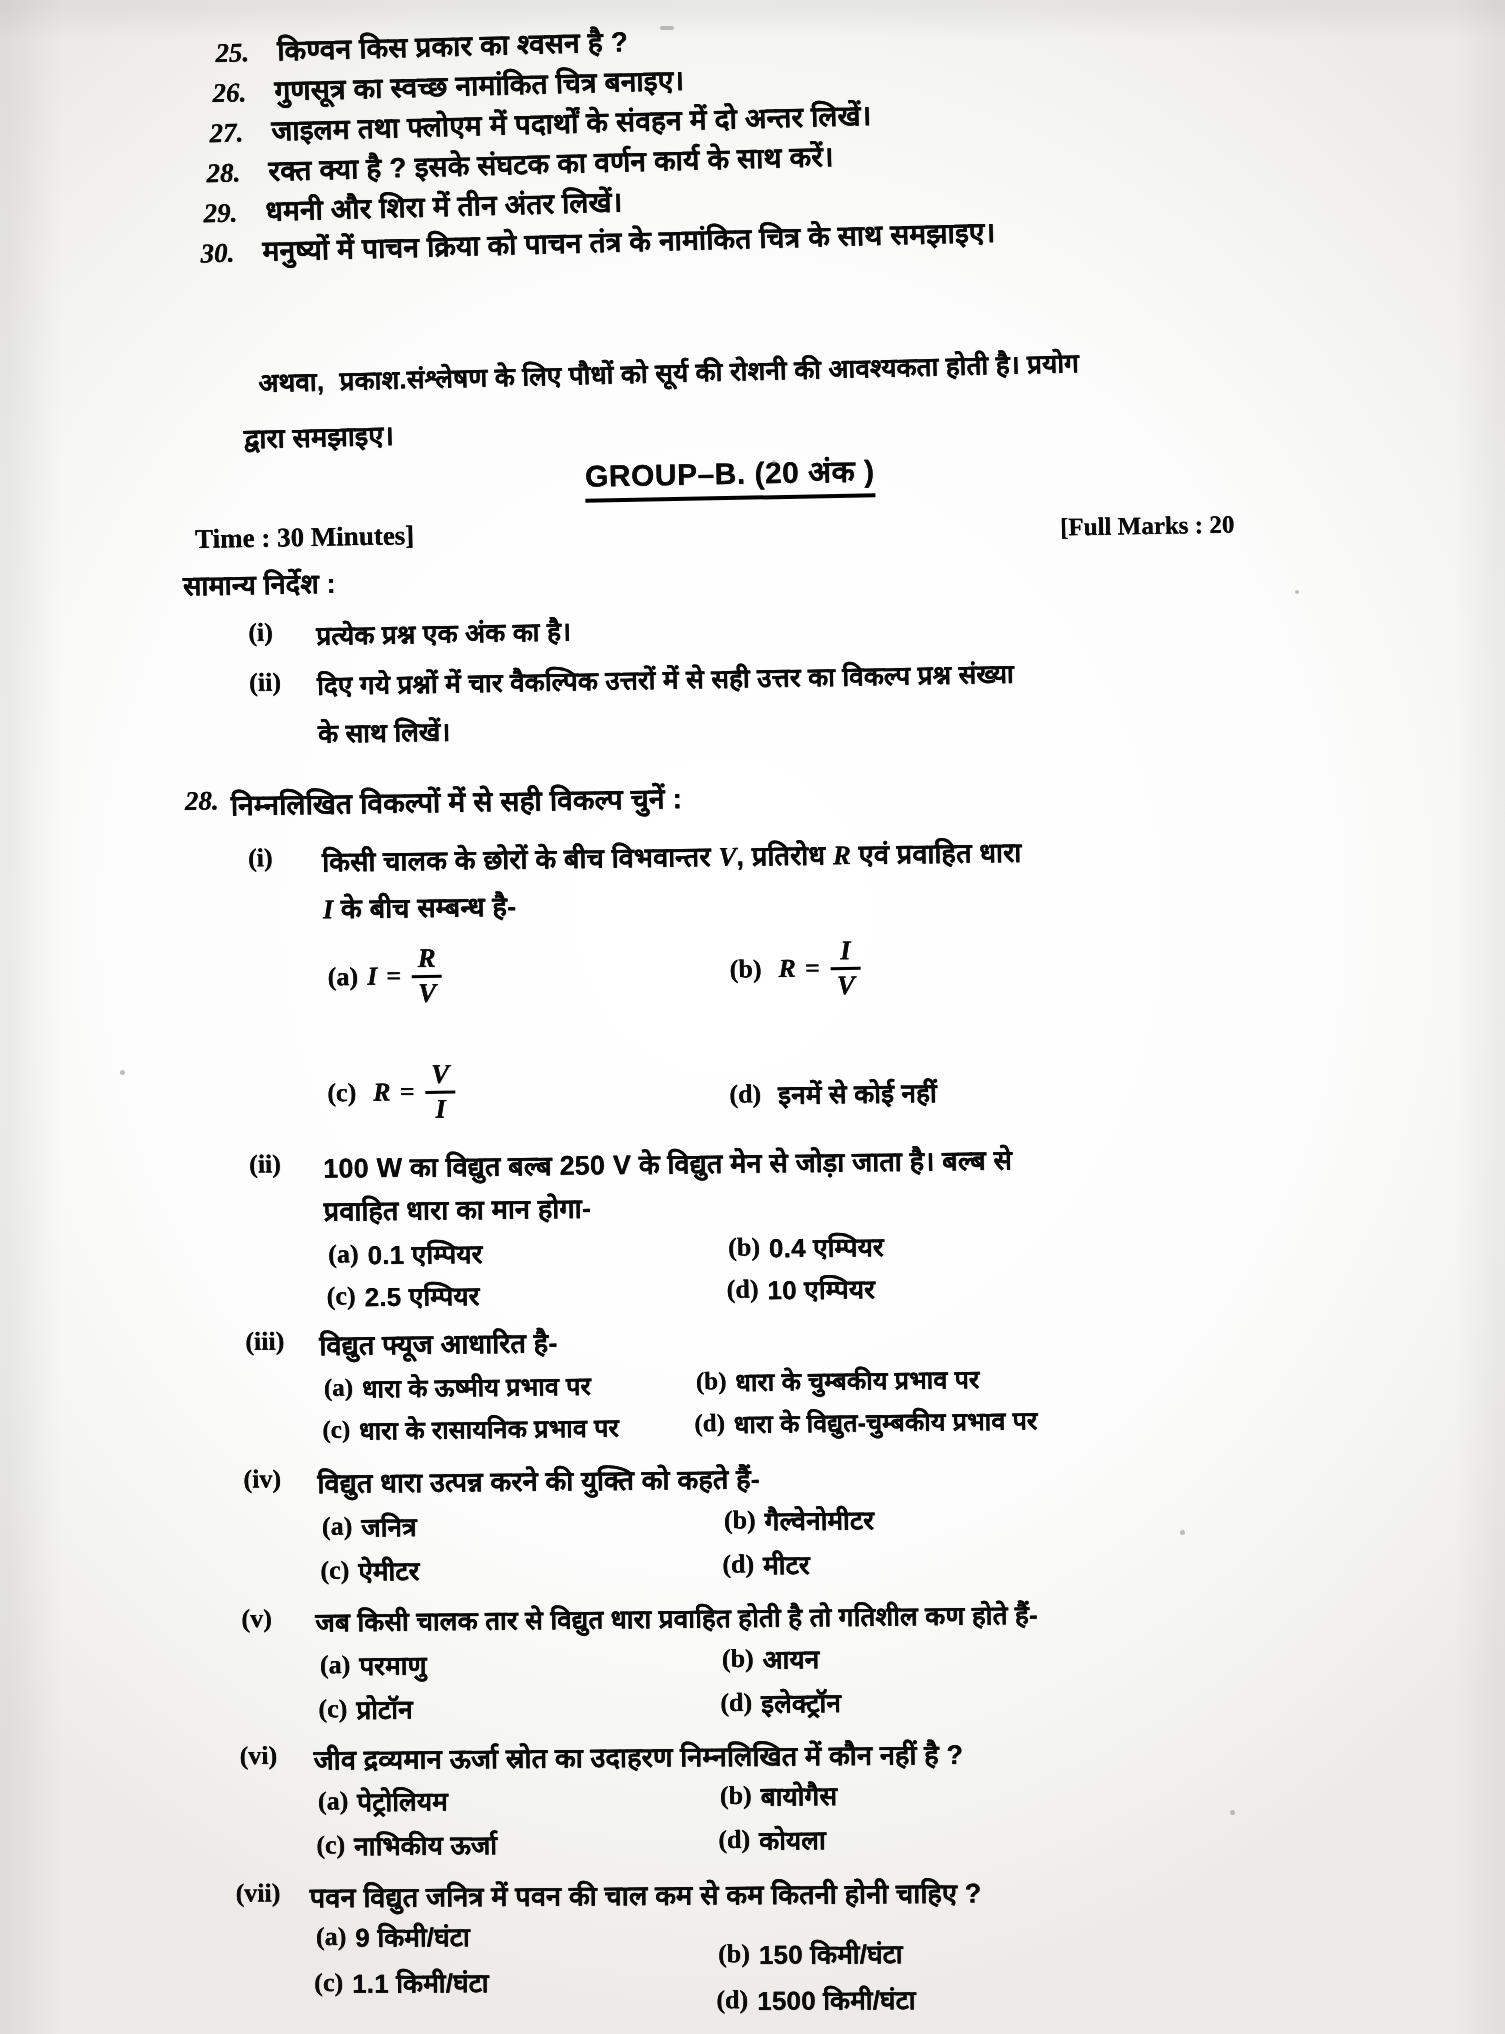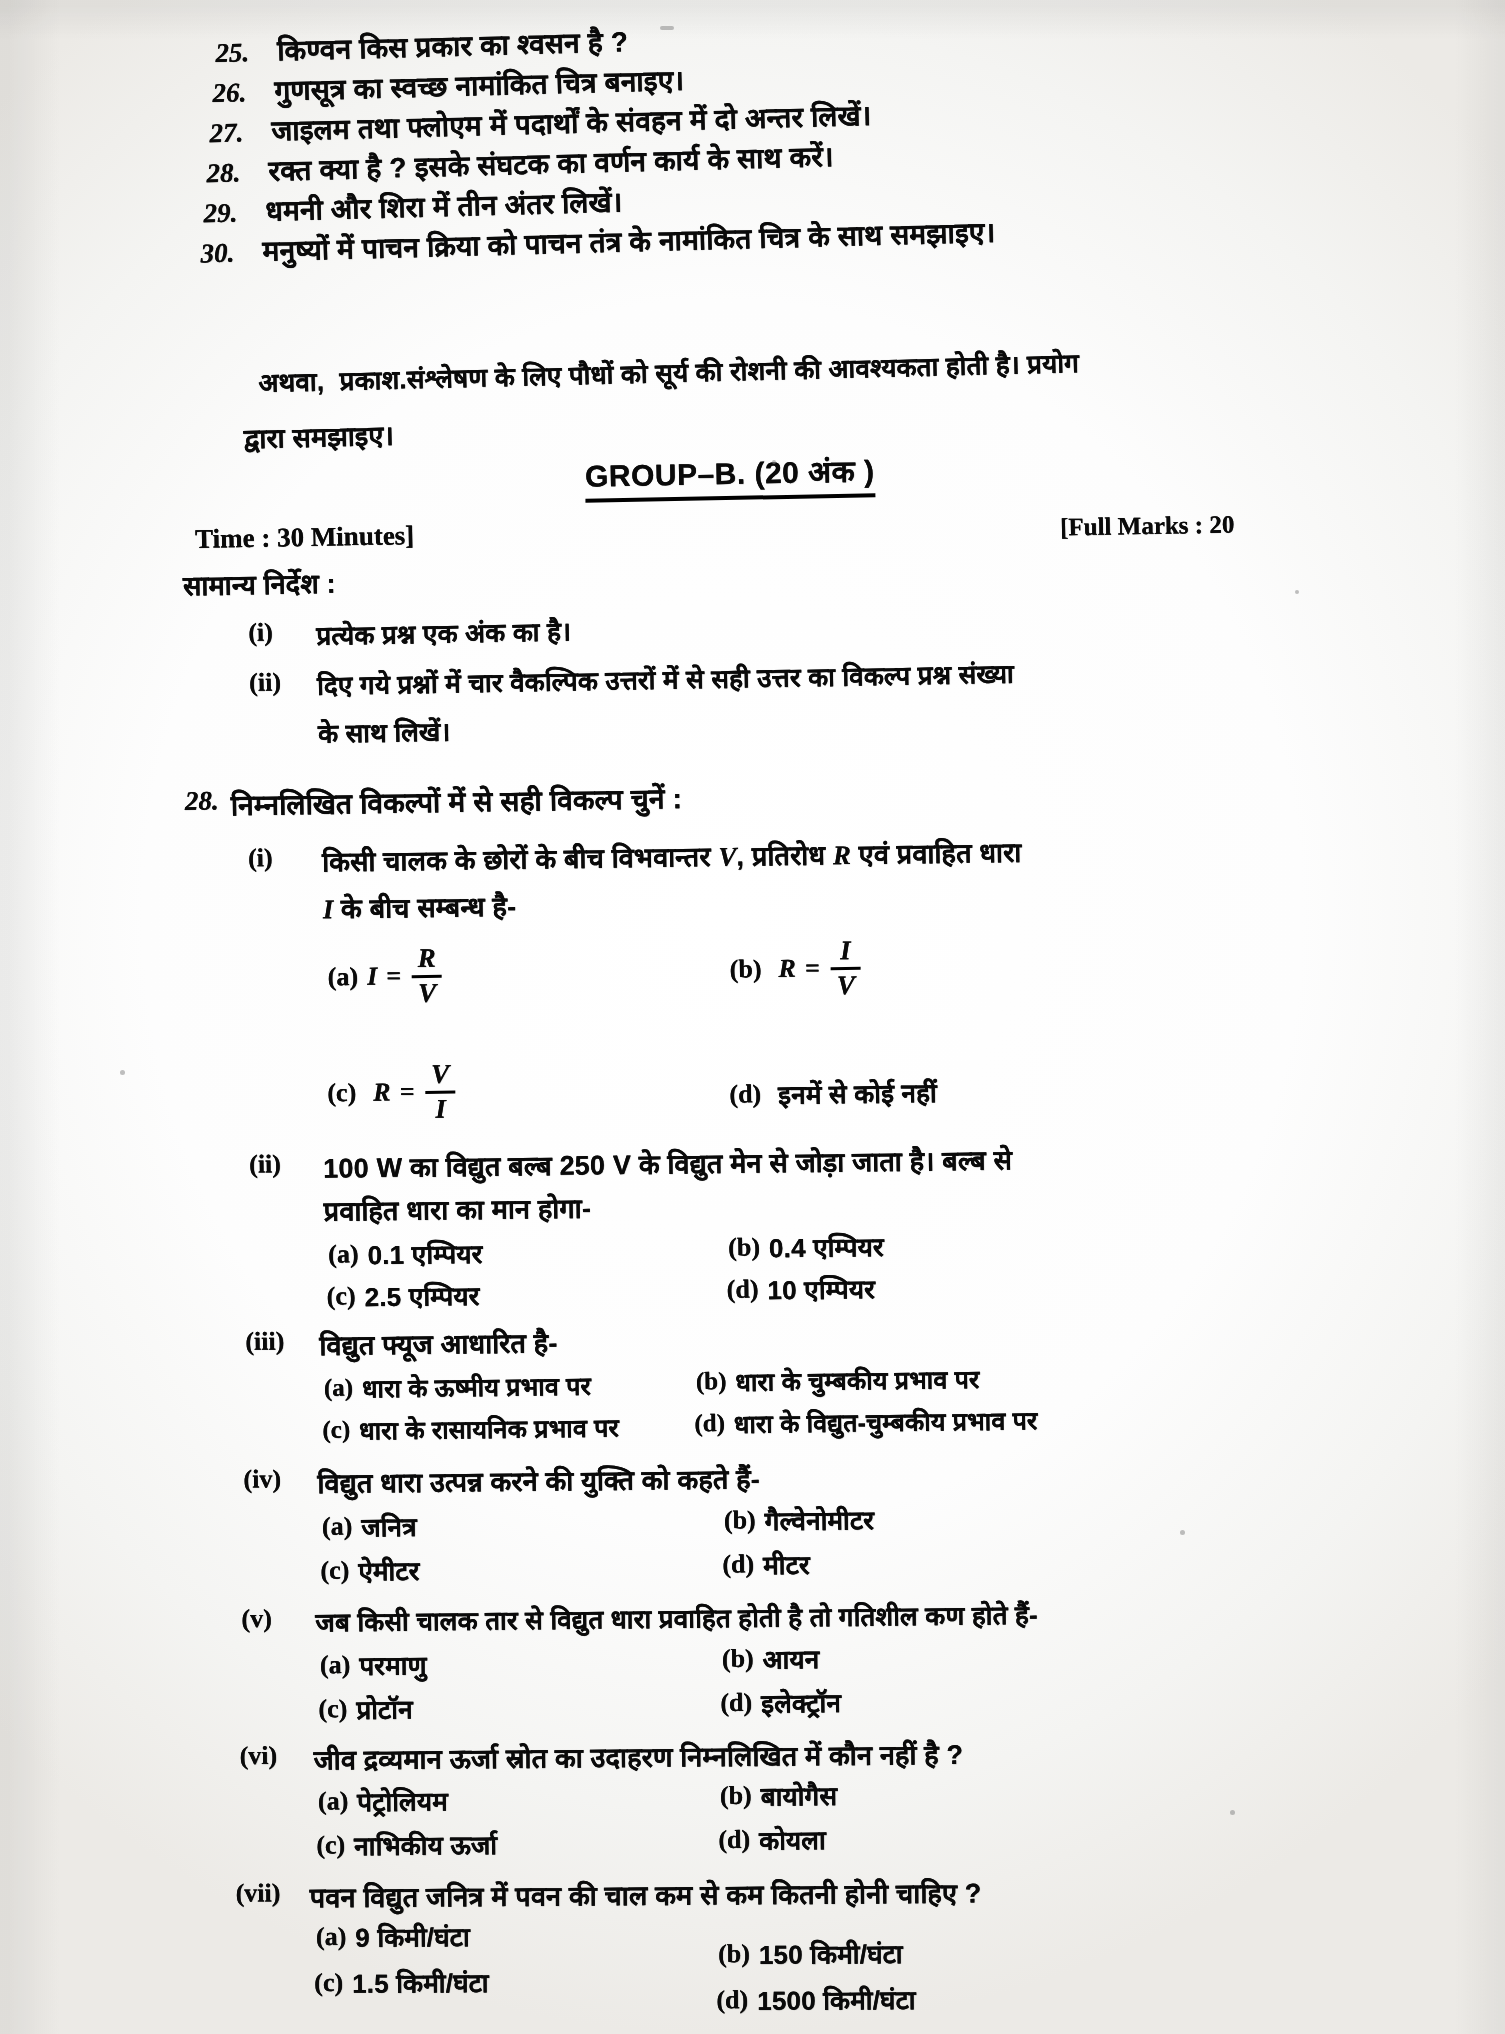--- a/index.html
+++ b/index.html
@@ -329,21 +329,21 @@
       <div class="opt ink" style="position:absolute;left:80px;top:0;">
         <span class="ol">(a)</span>
         <span class="dev">9 किमी/घंटा</span>
       </div>
       <div class="opt ink" style="position:absolute;left:482px;top:20px;">
         <span class="ol">(b)</span>
         <span class="dev">150 किमी/घंटा</span>
       </div>
       <div class="opt ink" style="position:absolute;left:78px;top:46px;">
         <span class="ol">(c)</span>
-        <span class="dev">1.5 किमी/घंटा</span>
+        <span class="dev">1.1 किमी/घंटा</span>
       </div>
       <div class="opt ink" style="position:absolute;left:480px;top:66px;">
         <span class="ol">(d)</span>
         <span class="dev">1500 किमी/घंटा</span>
       </div>
     </div>
   </div>
 
   <div class="speck" style="left:120px;top:1070px;width:5px;height:5px;"></div>
   <div class="speck" style="left:1295px;top:590px;width:4px;height:4px;"></div>

